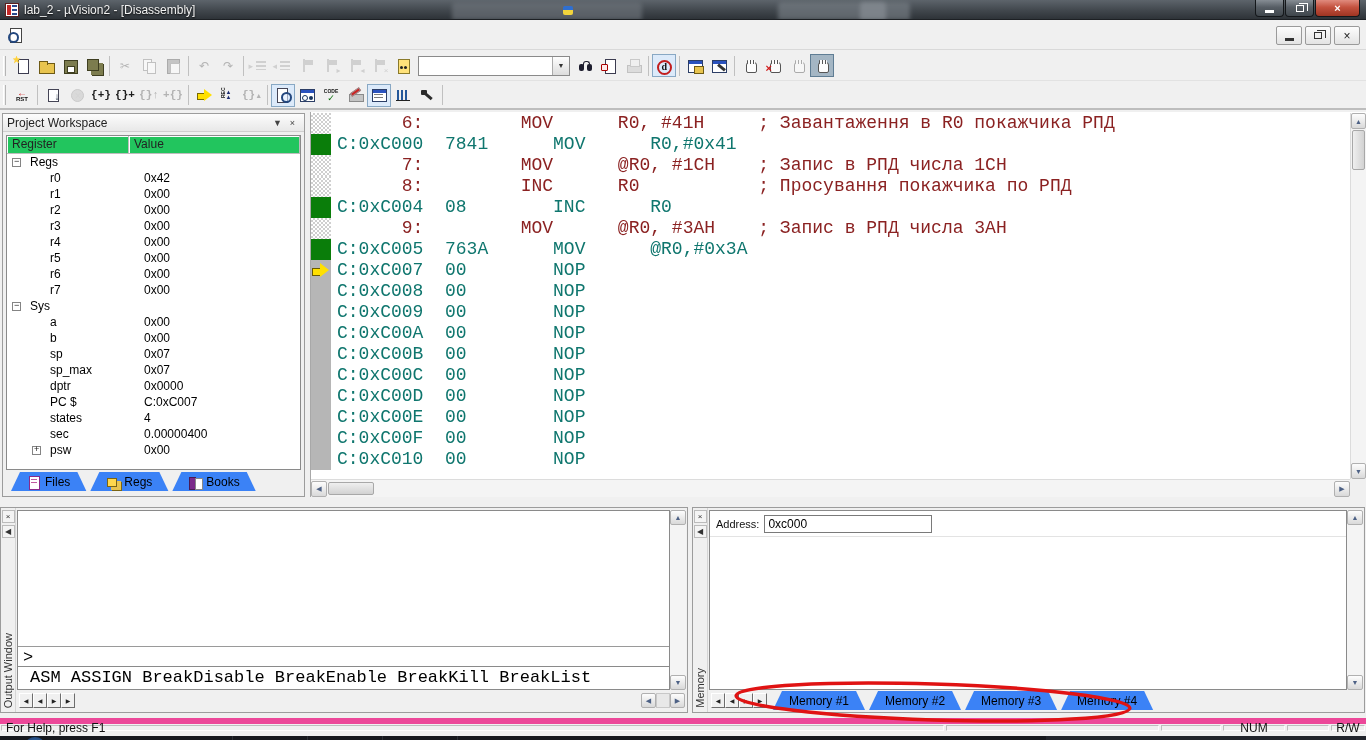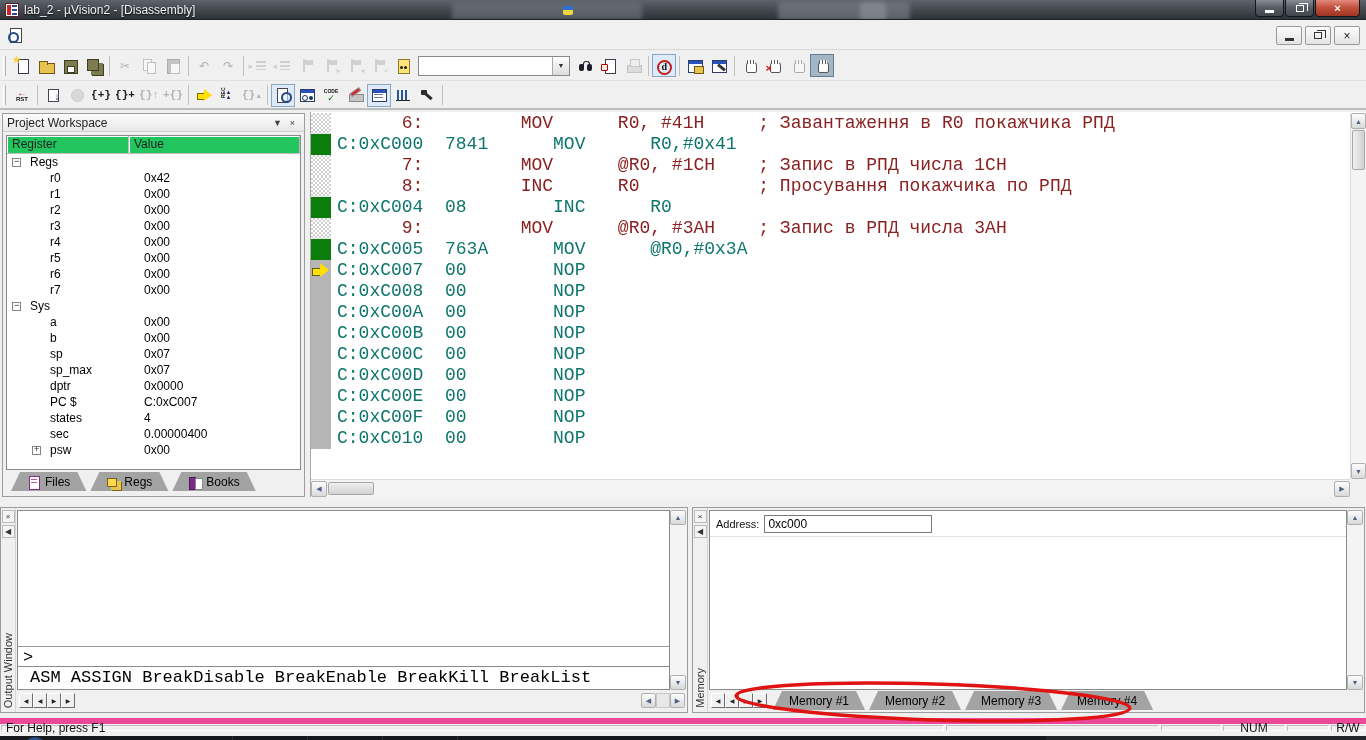--- a/index.html
+++ b/index.html
@@ -131,21 +131,21 @@
   .tname.l1{padding-left:25px}
   .expbox{width:9px;height:9px;border:1px solid #848484;background:#fff;margin-right:9px;position:relative;flex:0 0 9px}
   .expbox::before{position:absolute;left:1px;top:-3px;font-size:9px;color:#222}
   .expbox.em::before{content:"−"}
   .expbox.ep::before{content:"+"}
   .expbox.en{visibility:hidden}
   .tval{flex:1;padding-left:9px;white-space:nowrap}
 
   
   .tabrow{display:flex;align-items:flex-start;height:22px}
-  .btab{height:19px;padding:1px 16px 0;display:flex;align-items:center;gap:4px;font-size:12px;background:#a3a3a3;clip-path:polygon(9px 0,calc(100% - 9px) 0,100% 100%,0 100%);filter:drop-shadow(1px 0 0 #8a8a8a) drop-shadow(-1px 0 0 #8a8a8a);margin:0 2px;white-space:nowrap}
+  .btab{height:19px;padding:1px 16px 0;display:flex;align-items:center;gap:4px;font-size:12px;background:#3b82f6;clip-path:polygon(9px 0,calc(100% - 9px) 0,100% 100%,0 100%);filter:drop-shadow(1px 0 0 #8a8a8a) drop-shadow(-1px 0 0 #8a8a8a);margin:0 2px;white-space:nowrap}
   .wsp-tabs{position:absolute;left:6px;bottom:2px}
   .ti{width:14px;height:13px;position:relative;display:inline-block}
   .ti-files::before{content:"";position:absolute;left:2px;top:0;width:9px;height:12px;background:#fff;border:1px solid #8a2a8a}
   .ti-files::after{content:"";position:absolute;left:4px;top:3px;width:6px;height:6px;background:repeating-linear-gradient(#c05aa0 0 1px,transparent 1px 3px)}
   .ti-regs::before{content:"";position:absolute;left:1px;top:2px;width:8px;height:7px;background:#ffd84d;border:1px solid #7a6414;box-shadow:4px 3px 0 #e8c44f,5px 4px 0 #7a6414}
   .ti-books::before{content:"";position:absolute;left:1px;top:1px;width:5px;height:11px;background:#7a2a8a;border:1px solid #4a1a56}
   .ti-books::after{content:"";position:absolute;left:7px;top:2px;width:6px;height:10px;background:#fff;border:1px solid #888}
 
   
   .vsplit{position:absolute;left:305px;top:112px;width:5px;height:386px;background:#f0f0f0}
@@ -652,20 +652,24 @@
       <div class="drow">
         <span class="gut ma"></span>
         <span class="dtext code">C:0xC007  00        NOP</span>
       </div>
       <div class="drow">
         <span class="gut mp"></span>
         <span class="dtext code">C:0xC008  00        NOP</span>
       </div>
       <div class="drow">
         <span class="gut mp"></span>
+        <span class="dtext code">C:0xC009  00        NOP</span>
+      </div>
+      <div class="drow">
+        <span class="gut mp"></span>
         <span class="dtext code">C:0xC00A  00        NOP</span>
       </div>
       <div class="drow">
         <span class="gut mp"></span>
         <span class="dtext code">C:0xC00B  00        NOP</span>
       </div>
       <div class="drow">
         <span class="gut mp"></span>
         <span class="dtext code">C:0xC00C  00        NOP</span>
       </div>

